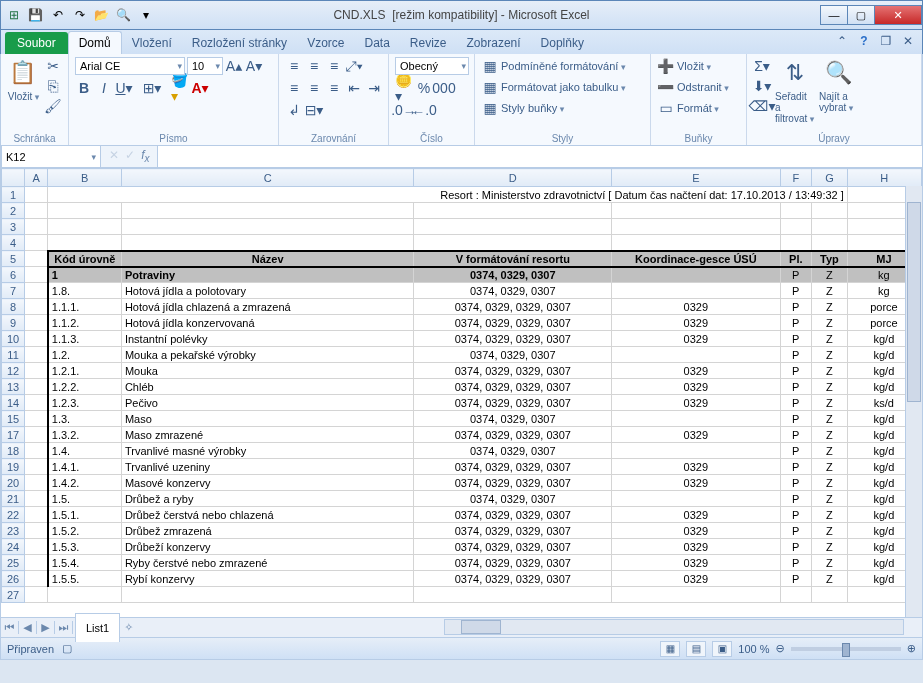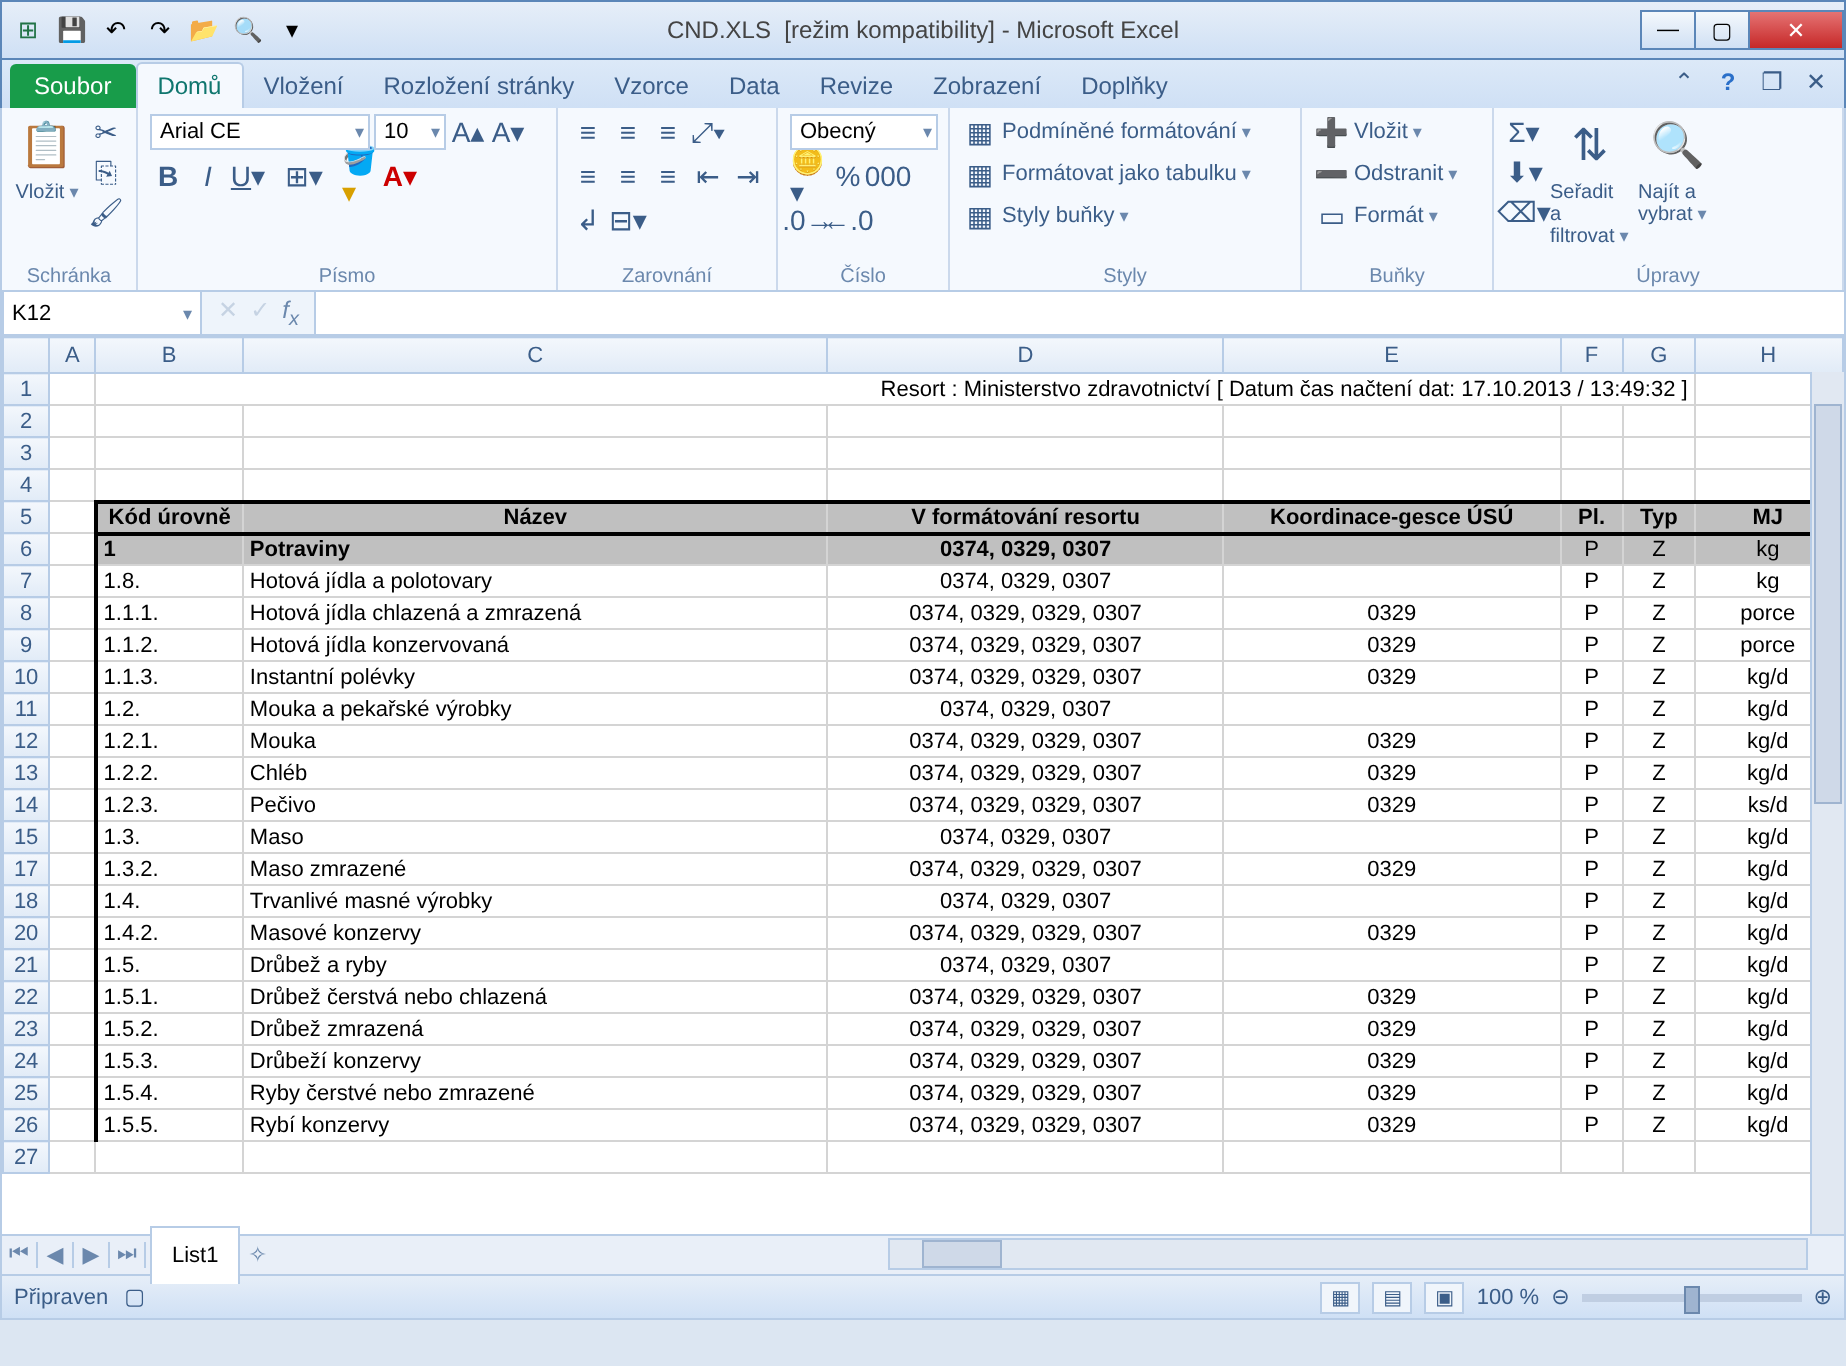--- a/index.html
+++ b/index.html
@@ -11,21 +11,21 @@
   .titlebar .qat span { width: 18px; height: 18px; display: inline-flex; align-items: center; justify-content: center; font-size: 12px; }
   .titlebar .title { position: absolute; left: 0; right: 0; text-align: center; font-size: 12px; color: #444; pointer-events: none; }
   .titlebar .winbtns { margin-left: auto; display: flex; }
   .titlebar .winbtn { width: 28px; height: 20px; border: 1px solid #5b86b8; background: linear-gradient(#f4f8fc,#d0e0f4); margin-left: -1px; display:flex; align-items:center; justify-content:center; font-size:11px; }
   .titlebar .winbtn.close { width: 48px; background: linear-gradient(#e57373,#c62828); color:#fff; }
 
   
   .ribbon-tabs { height: 24px; background: linear-gradient(#dce9f8,#cfe0f5); border-left:1px solid #5b86b8; border-right:1px solid #5b86b8; display:flex; align-items:flex-end; padding-left: 4px; position: relative; }
   .ribbon-tabs .file { background:#189c4a; color:#fff; padding:4px 12px; font-size:12px; border-top-left-radius:3px; border-top-right-radius:3px; }
   .ribbon-tabs .tab { padding:4px 10px; font-size:12px; color:#3b5d88; }
-  .ribbon-tabs .tab.active { background:#f5f9fe; border:1px solid #b7cce6; border-bottom:none; border-top-left-radius:3px; border-top-right-radius:3px; color:#0f766e; font-weight:normal; }
+  .ribbon-tabs .tab.active { background:#f5f9fe; border:1px solid #b7cce6; border-bottom:none; border-top-left-radius:3px; border-top-right-radius:3px; color:#000000; font-weight:normal; }
   .ribbon-tabs .right { position:absolute; right:6px; top:3px; display:flex; gap:6px; font-size:12px; color:#3b5d88; }
   .ribbon-tabs .right span { width:16px; height:16px; display:inline-flex; align-items:center; justify-content:center; }
 
   
   .ribbon { height: 92px; background:#f5f9fe; border:1px solid #b7cce6; border-top:none; display:flex; }
   .group { border-right:1px solid #cbd9ec; padding:3px 6px 2px 6px; position:relative; display:flex; flex-direction:column; }
   .group-label { position:absolute; bottom:1px; left:0; right:0; text-align:center; font-size:10px; color:#6b88ad; }
   .group-content { flex:1; display:flex; gap:4px; align-items:flex-start; }
   .vstack { display:flex; flex-direction:column; gap:2px; }
   .hstack { display:flex; gap:2px; align-items:center; }
@@ -475,20 +475,31 @@
             <td class="cell "></td>
             <td class="cell thk-l">1.4.</td>
             <td class="cell ">Trvanlivé masné výrobky</td>
             <td class="cell center ">0374, 0329, 0307</td>
             <td class="cell center"></td>
             <td class="cell center">P</td>
             <td class="cell center">Z</td>
             <td class="cell center thk-r">kg/d</td>
           </tr>
           <tr>
+            <td class="rowhdr">19</td>
+            <td class="cell "></td>
+            <td class="cell thk-l">1.4.1.</td>
+            <td class="cell ">Trvanlivé uzeniny</td>
+            <td class="cell center ">0374, 0329, 0329, 0307</td>
+            <td class="cell center">0329</td>
+            <td class="cell center">P</td>
+            <td class="cell center">Z</td>
+            <td class="cell center thk-r">kg/d</td>
+          </tr>
+          <tr>
             <td class="rowhdr">20</td>
             <td class="cell "></td>
             <td class="cell thk-l">1.4.2.</td>
             <td class="cell ">Masové konzervy</td>
             <td class="cell center ">0374, 0329, 0329, 0307</td>
             <td class="cell center">0329</td>
             <td class="cell center">P</td>
             <td class="cell center">Z</td>
             <td class="cell center thk-r">kg/d</td>
           </tr>

